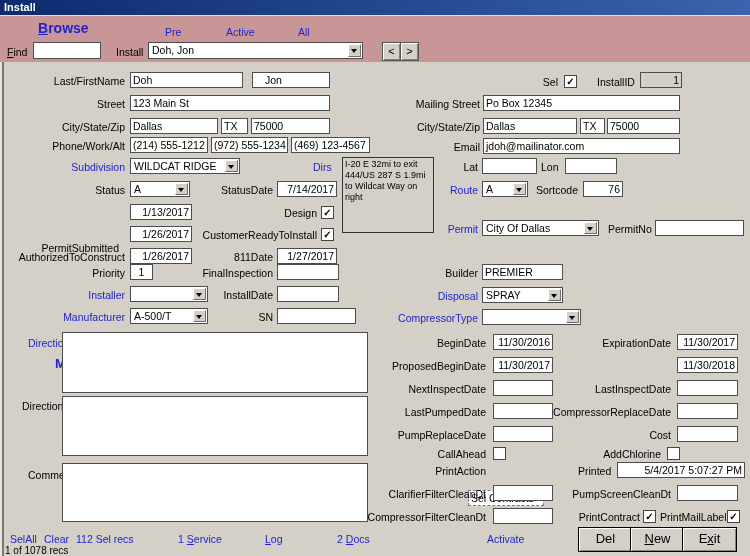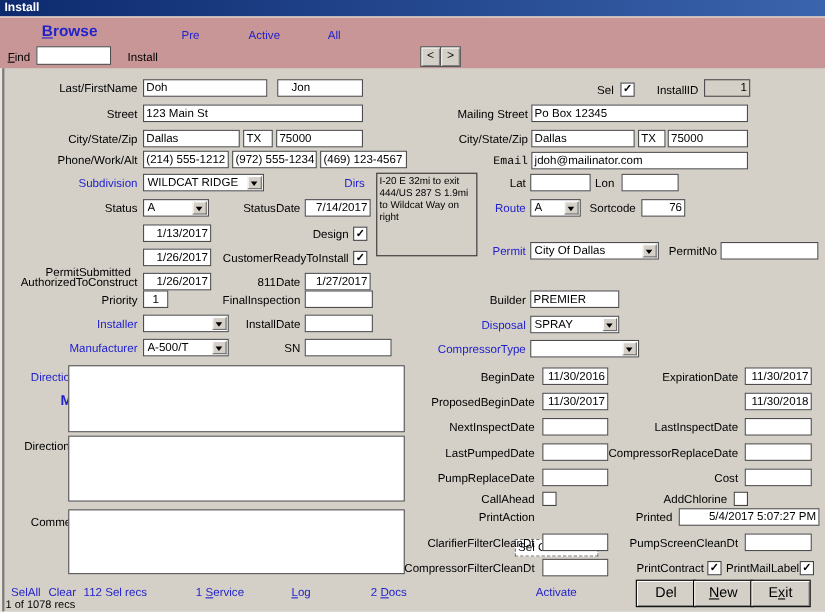--- a/index.html
+++ b/index.html
@@ -62,20 +62,24 @@
 
   <div class="pinkbar"></div>
   <div class="browse flu" style="left:38px;top:20px;">Browse</div>
   <div class="link" style="left:165px;top:25px;">Pre</div>
   <div class="link" style="left:226px;top:25px;">Active</div>
   <div class="link" style="left:298px;top:25px;">All</div>
 
   <div class="lbl flu" style="left:7px;top:45px;">Find</div>
   <div class="tf" style="left:33px;top:42px;width:68px;height:17px;"></div>
   <div class="lbl" style="left:116px;top:45px;">Install</div>
+  <div class="combo" style="left:148px;top:42px;width:215px;height:17px;">
+    <span class="cval">Doh, Jon</span>
+    <span class="ddbtn"></span>
+  </div>
   <div class="navbtn" style="left:382px;top:42px;">&lt;</div>
   <div class="navbtn" style="left:400px;top:42px;">&gt;</div>
 
   <div class="edge-l"></div>
   <div class="edge-d"></div>
 
   <div class="lbl r" style="left:10px;top:74px;width:115px;">Last/FirstName</div>
   <div class="tf" style="left:130px;top:72px;width:113px;">Doh</div>
   <div class="tf" style="left:252px;top:72px;width:78px;padding-left:12px;">Jon</div>
 
@@ -98,21 +102,21 @@
   <div class="tf gray ra" style="left:640px;top:72px;width:42px;">1</div>
 
   <div class="lbl r" style="left:395px;top:97px;width:85px;">Mailing Street</div>
   <div class="tf" style="left:483px;top:95px;width:197px;">Po Box 12345</div>
 
   <div class="lbl r" style="left:395px;top:120px;width:85px;">City/State/Zip</div>
   <div class="tf" style="left:483px;top:118px;width:94px;">Dallas</div>
   <div class="tf" style="left:580px;top:118px;width:25px;">TX</div>
   <div class="tf" style="left:607px;top:118px;width:73px;">75000</div>
 
-  <div class="lbl r" style="left:395px;top:140px;width:85px;font-family:Liberation Mono, monospace;">Email</div>
+  <div class="lbl r" style="left:395px;top:140px;width:85px;">Email</div>
   <div class="tf" style="left:483px;top:138px;width:197px;">jdoh@mailinator.com</div>
 
   <div class="lbl r bl" style="left:10px;top:160px;width:115px;">Subdivision</div>
   <div class="combo" style="left:130px;top:158px;width:110px;">
     <span class="cval">WILDCAT RIDGE</span>
     <span class="ddbtn"></span>
   </div>
   <div class="link" style="left:313px;top:160px;">Dirs</div>
   <div class="notebox" style="left:342px;top:157px;width:92px;height:76px;">I-20 E 32mi to exit 444/US 287 S 1.9mi to Wildcat Way on right</div>
 

